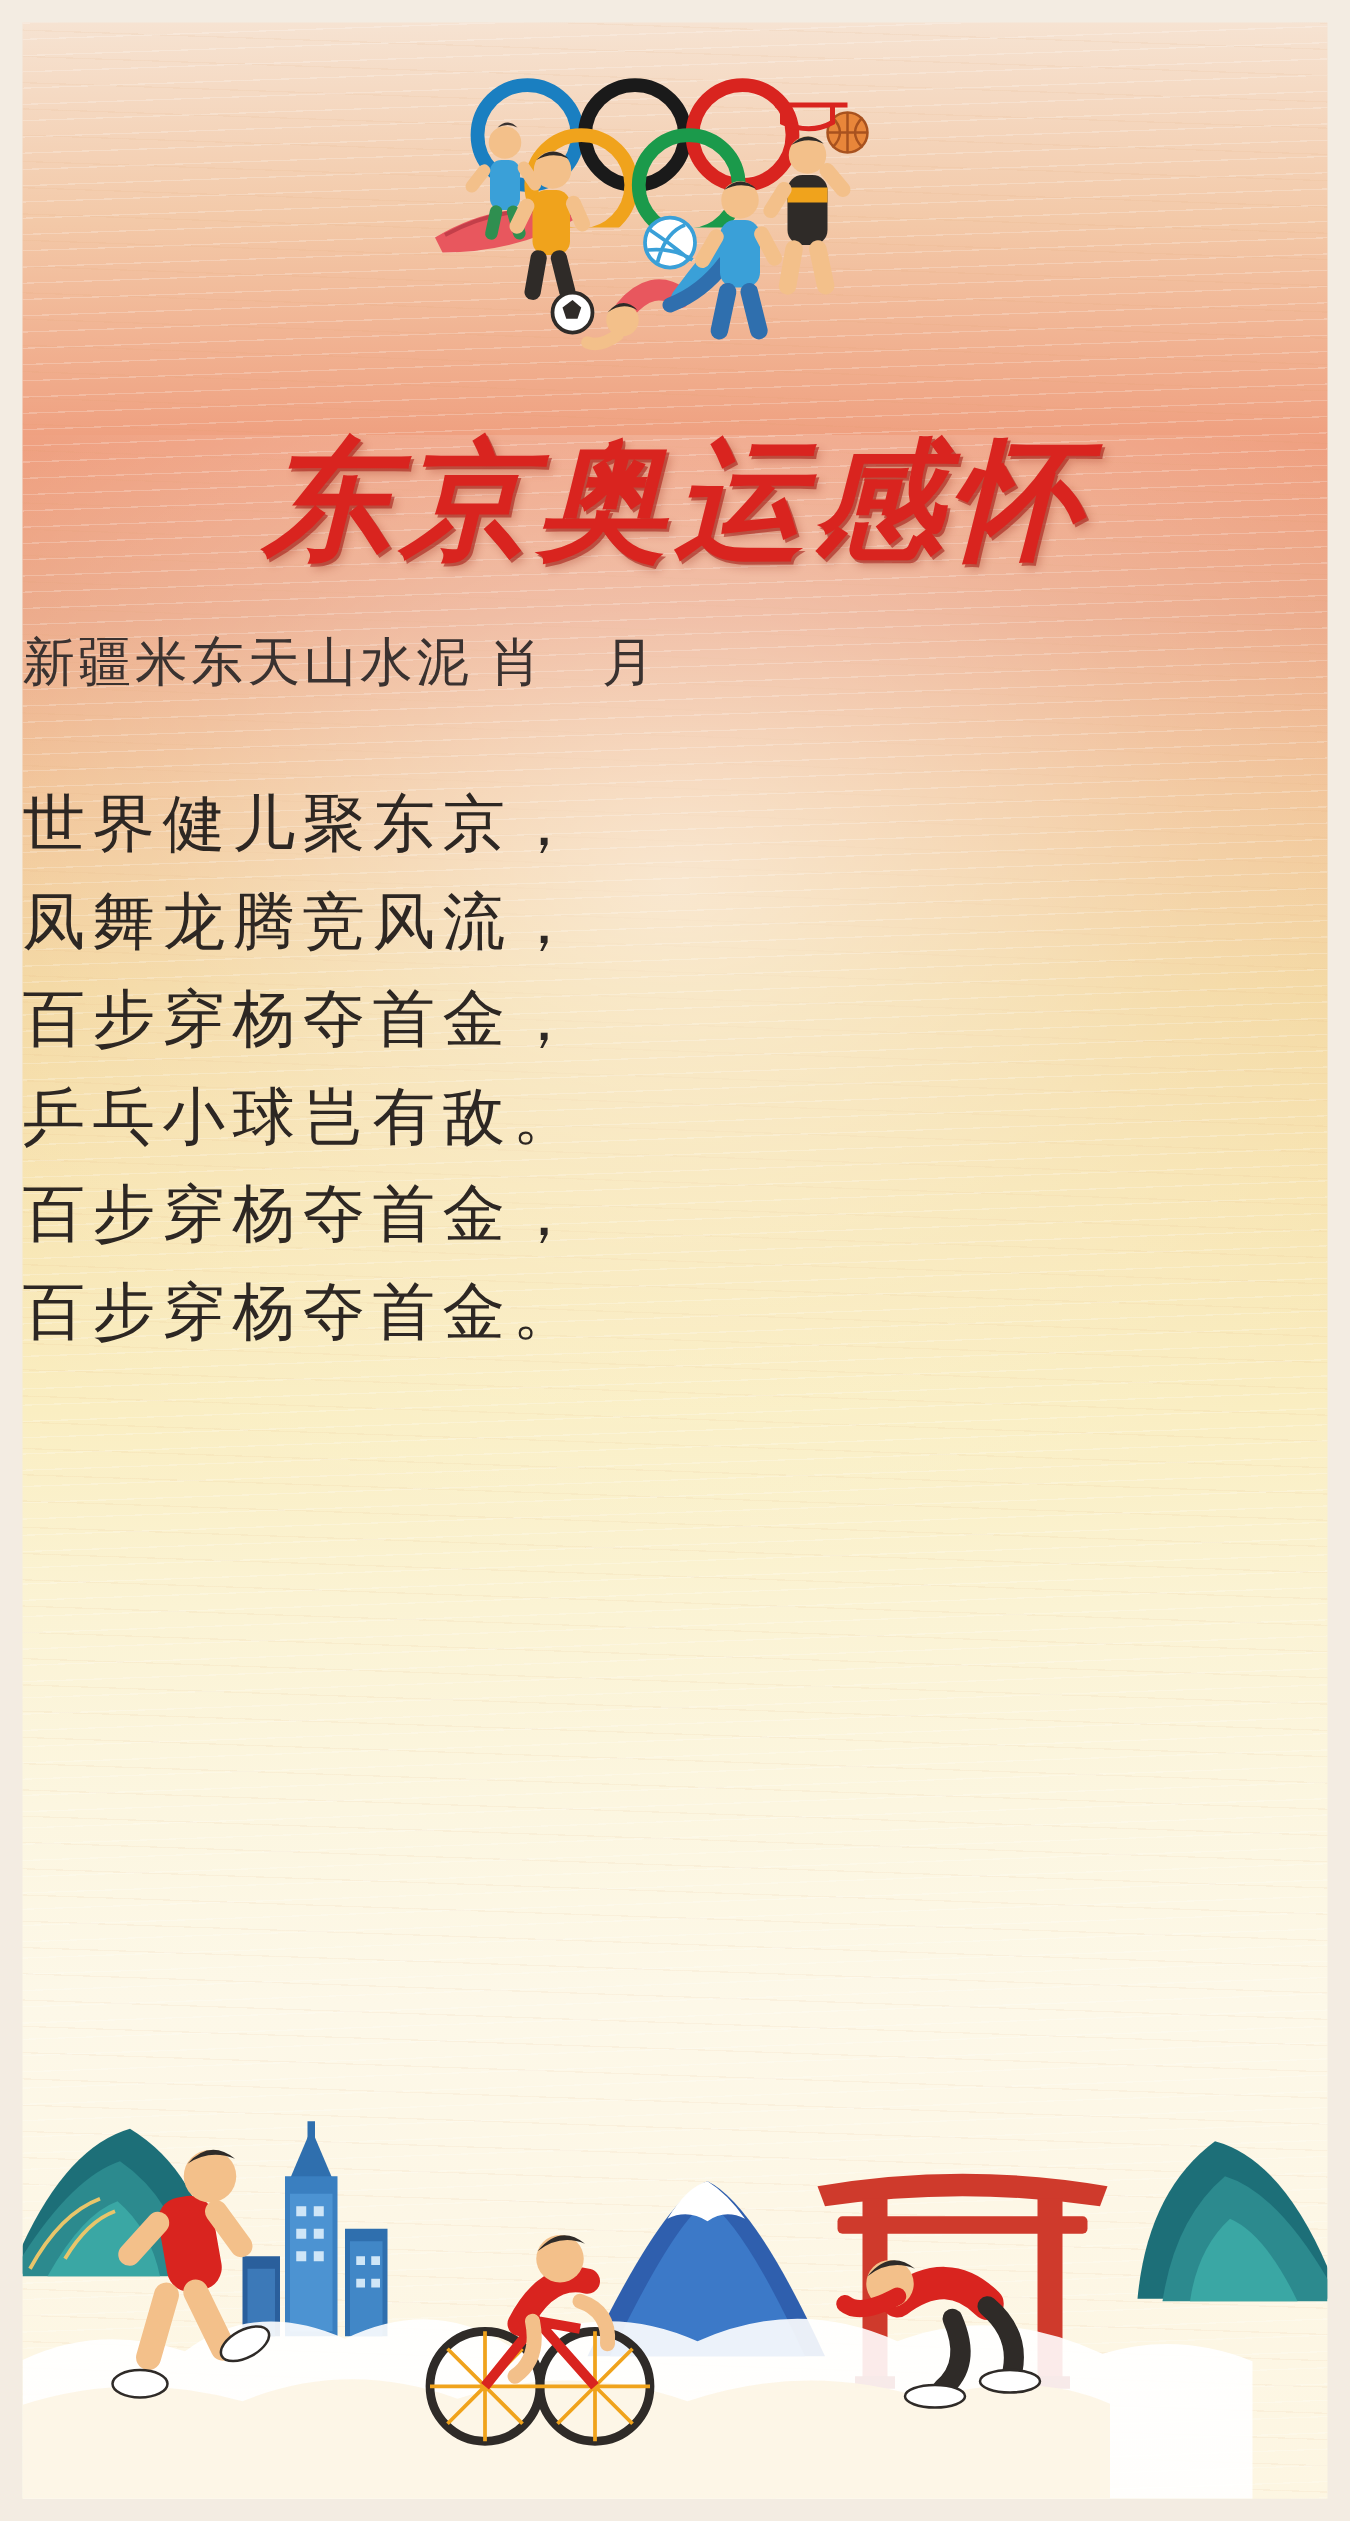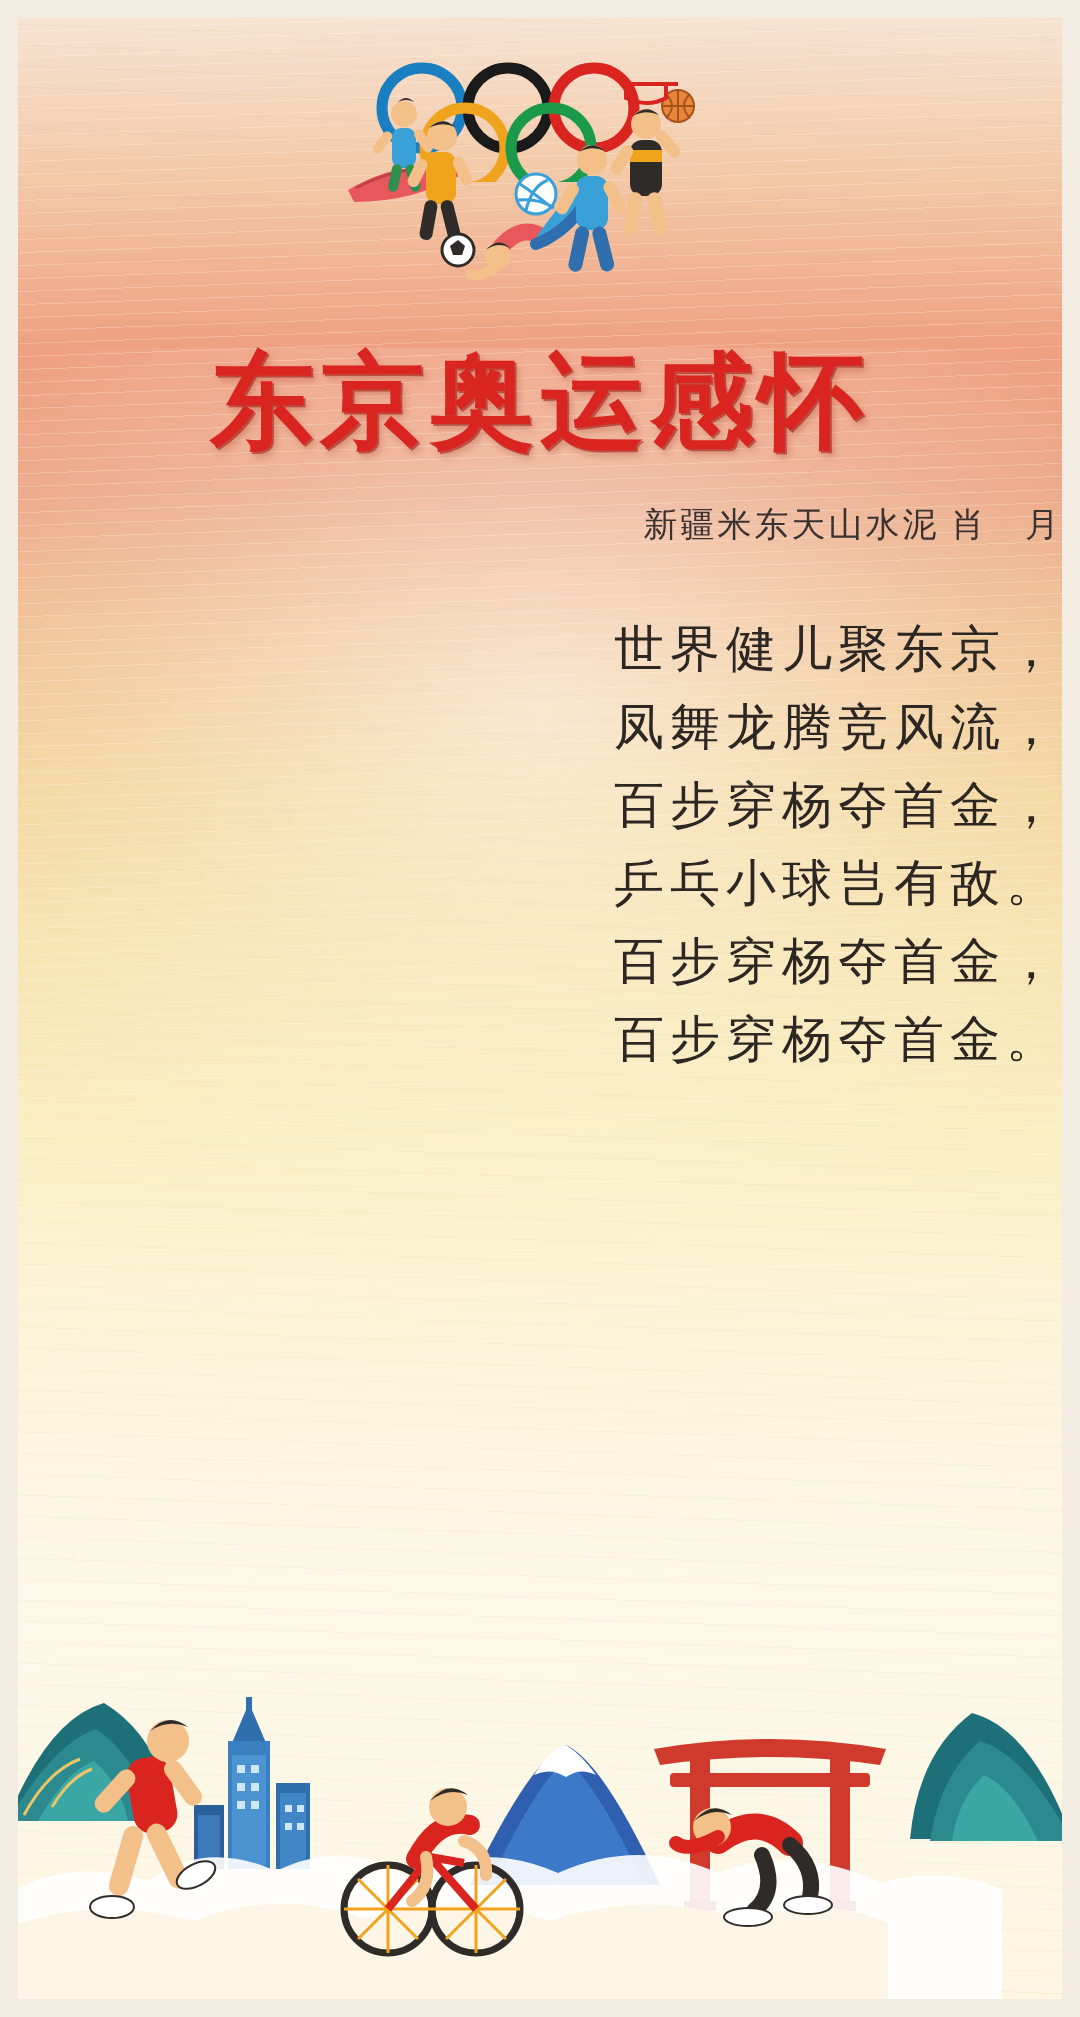--- a/index.html
+++ b/index.html
@@ -88,41 +88,42 @@
 
   
   .title {
     position: relative;
     text-align: center;
     margin-top: 18px;
     font-family: "Liberation Serif", "DejaVu Serif", serif;
     font-size: 104px;
     line-height: 1.08;
     font-weight: bold;
+    font-style: italic;
     letter-spacing: 6px;
     color: #d9241f;
     text-shadow:
       2px 2px 0 rgba(160,20,15,0.55),
       4px 5px 7px rgba(150,40,20,0.28);
   }
 
   .byline {
     position: relative;
-    text-align: right;
+    text-align: left;
     margin-top: 44px;
-    font-size: 34px;
+    font-size: 42px;
     letter-spacing: 3px;
     color: #3a3230;
   }
 
   
   .poem {
     position: relative;
     margin-top: 62px;
-    text-align: right;
+    text-align: left;
   }
   .poem-line {
     font-size: 50px;
     line-height: 1.56;
     letter-spacing: 6px;
     color: #2d2723;
     white-space: nowrap;
   }
 
   

